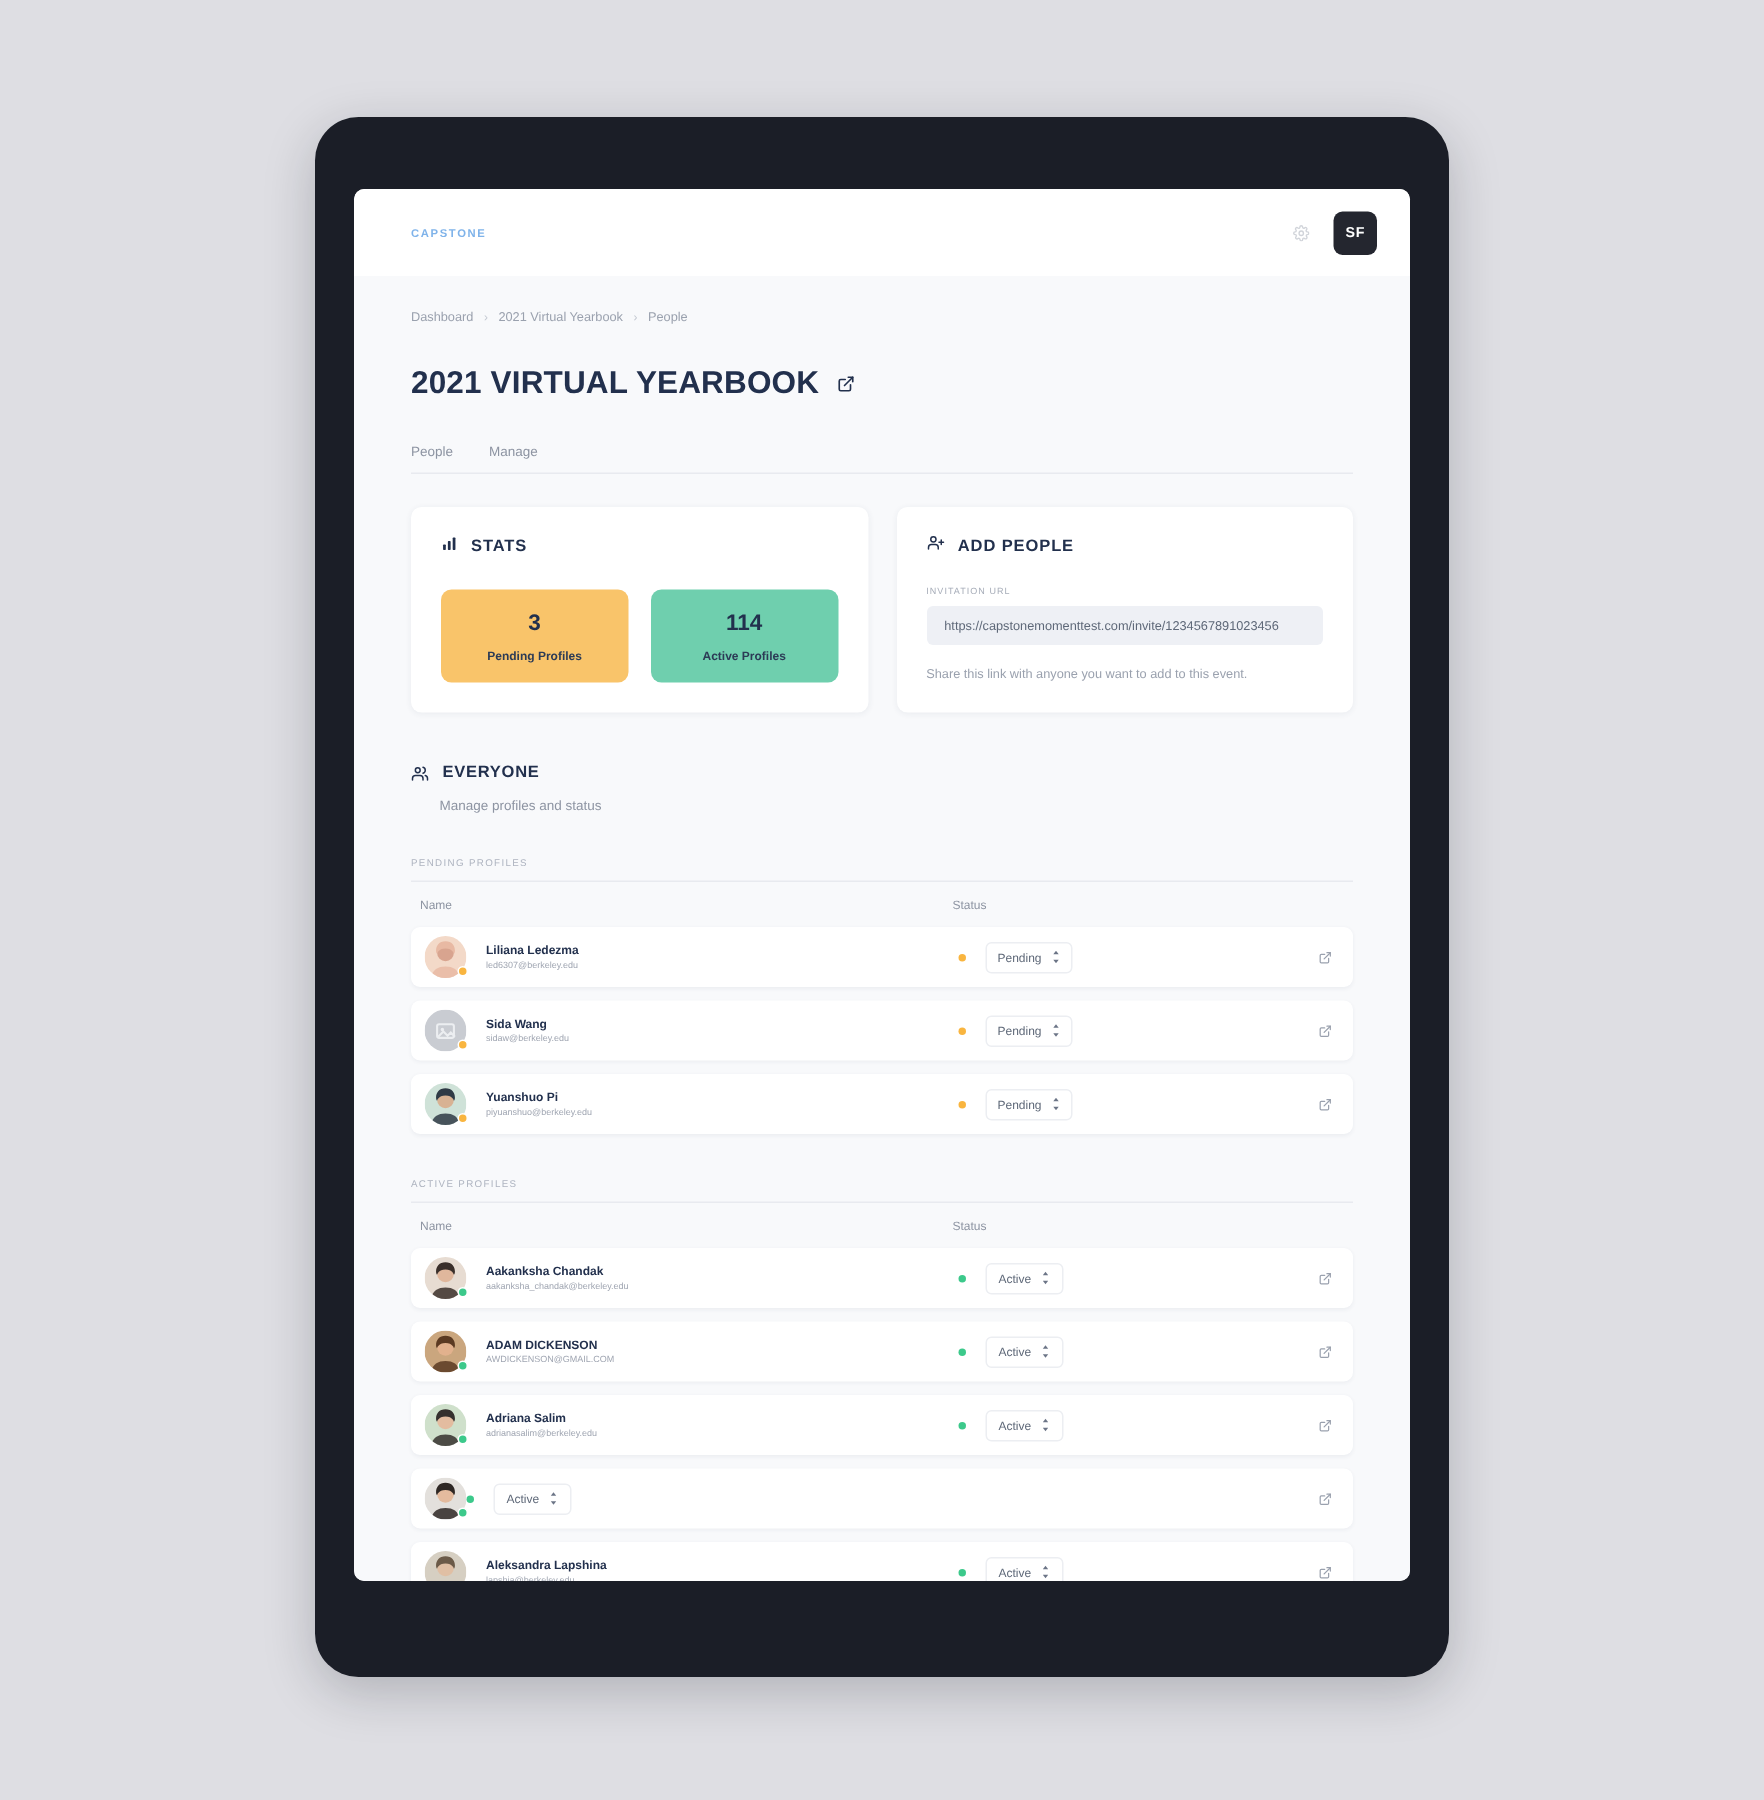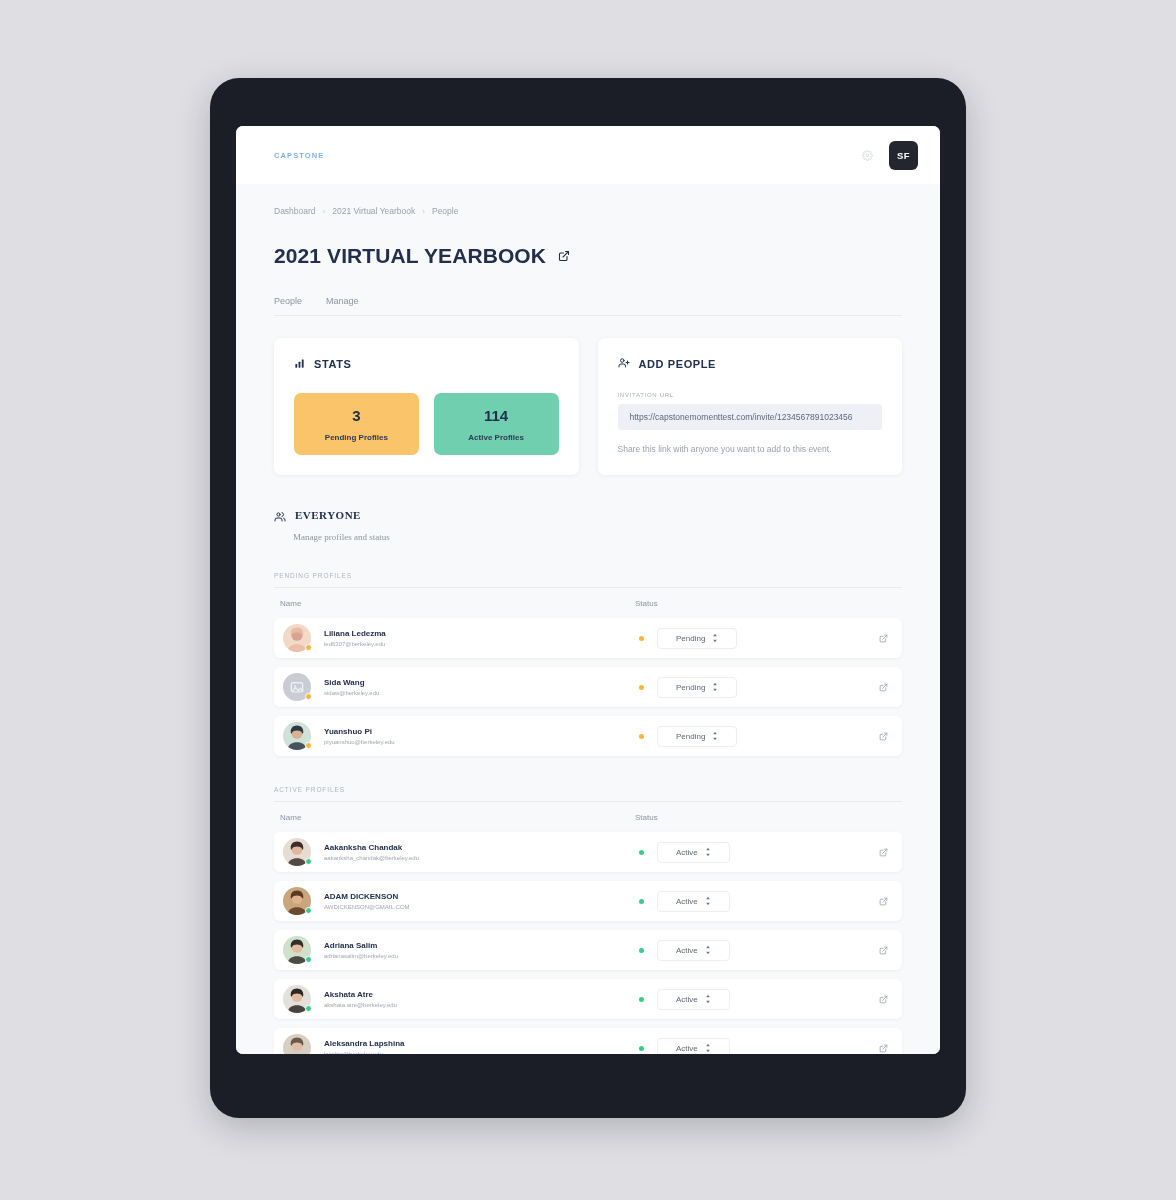--- a/index.html
+++ b/index.html
@@ -96,21 +96,21 @@
   }
   .url-input {
     margin-top: 6px; background: #eef0f5; border: none; border-radius: 4px;
     height: 26px; width: 100%; padding: 0 12px;
     font-family: "Liberation Sans", sans-serif;
     font-size: 8.5px; color: #5e6878;
   }
   .card-hint { font-size: 8.5px; color: #9aa1ae; margin-top: 14px; }
 
   
-  .everyone { margin-top: 34px; font-family: Liberation Serif, serif; }
+  .everyone { margin-top: 34px; }
   .everyone-head { display: flex; align-items: flex-start; gap: 9px; }
   .everyone-title { font-size: 11px; font-weight: bold; letter-spacing: .5px; color: #22304d; }
   .everyone-sub { font-size: 9px; color: #8d94a2; margin-top: 5px; margin-left: 19px; }
 
   .group { margin-top: 30px; }
   .group-label {
     font-size: 6.5px; letter-spacing: .9px; color: #aeb4c0;
     padding-bottom: 8px; border-bottom: 1px solid #e8eaef;
   }
   .col-head { display: flex; padding: 11px 6px 10px 6px; }
@@ -142,21 +142,21 @@
   .who-mail { font-size: 6px; color: #a0a6b2; margin-top: 3px; }
 
   .status-cell { display: flex; align-items: center; gap: 13px; }
   .sdot { width: 5px; height: 5px; border-radius: 50%; }
   .sdot.pending { background: #f9b53f; }
   .sdot.active { background: #3cc98b; }
   .select {
     border: 1px solid #eceef2; border-radius: 4px;
     height: 21px; min-width: 52px;
     display: flex; align-items: center; justify-content: center; gap: 7px;
-    padding: 0 18px;
+    padding: 0 7px;
     text-align: center;
   }
   .select-val { font-size: 8px; color: #5e6878; }
   .updown { width: 6px; height: 10px; display: block; }
   .row-link { margin-left: auto; }
   .row-link svg { width: 9px; height: 9px; display: block; }
   .row-link svg path { stroke: #9aa1ae; }
 </style>
 </head>
 <body>
@@ -498,24 +498,20 @@
                   <div class="avatar">
                     <svg viewBox="0 0 40 40">
                       <rect width="40" height="40" fill="#e3e0dc"></rect>
                       <circle cx="20" cy="16" r="8" fill="#e4bb9e"></circle>
                       <path d="M20 5c6 0 9 4 9 9 0 2-1 3-1 3s-1-5-8-5-8 5-8 5-1-1-1-3c0-5 3-9 9-9z" fill="#2e2724"></path>
                       <path d="M6 40c1.5-8 7-11 14-11s12.5 3 14 11z" fill="#2e2724" opacity=".85"></path>
                     </svg>
                   </div>
                   <div class="dot active"></div>
                 </div>
-                <div class="who">
-                  <div class="who-name">Akshata Atre</div>
-                  <div class="who-mail">akshata.atre@berkeley.edu</div>
-                </div>
                 <div class="status-cell">
                   <span class="sdot active"></span>
                   <div class="select">
                     <span class="select-val">Active</span>
                     <span>
                       <svg class="updown" viewBox="0 0 10 16" fill="#6b7486">
                         <path d="M5 1l3 4H2z"></path>
                         <path d="M5 15l-3-4h6z"></path>
                       </svg>
                     </span>

